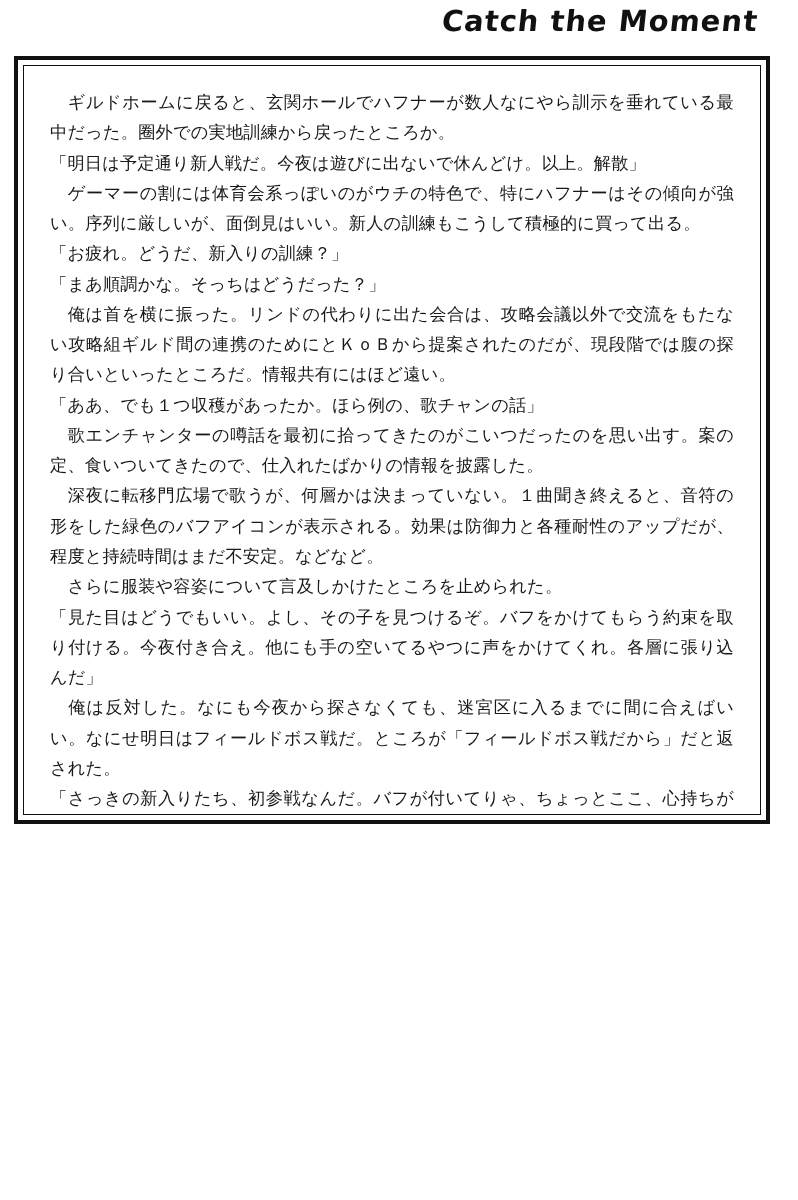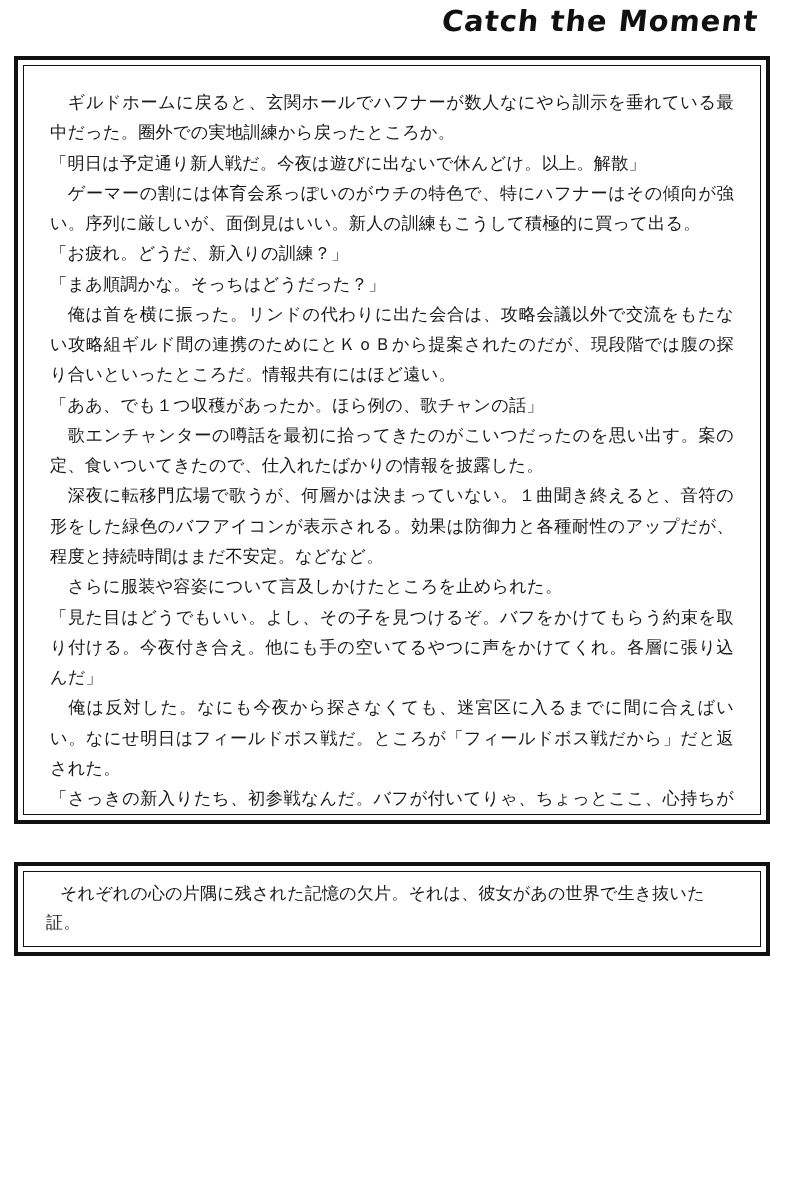--- a/index.html
+++ b/index.html
@@ -121,19 +121,14 @@
 「見た目はどうでもいい。よし、その子を見つけるぞ。バフをかけてもらう約束を取り付ける。今夜付き合え。他にも手の空いてるやつに声をかけてくれ。各層に張り込んだ」
 　俺は反対した。なにも今夜から探さなくても、迷宮区に入るまでに間に合えばいい。なにせ明日はフィールドボス戦だ。ところが「フィールドボス戦だから」だと返された。
 「さっきの新入りたち、初参戦なんだ。バフが付いてりゃ、ちょっとここ、心持ちが違うだろ？　気休めかもしれないが、できる限りのことはしてやりたいじゃないか」
 　おまえってホントいいやつだよな。心からそう言いたいところだが、本気で嫌がるだろうからやめておく。俺の内心を察したらしく、ハフナーがこちらを睦んだ。
 「頼んだぞ、シヴァタ」
 「はいはい。手配いたしましょう」
 　俺はとりあえずは渋々といった体で従うことにした。</div>
     </div>
   </div>
 
-  <div class="caption-box">
-    <div class="caption-box-inner">
-      <div class="caption-text">それぞれの心の片隅に残された記憶の欠片。それは、彼女があの世界で生き抜いた証。</div>
-    </div>
-  </div>
 
 </div>
 
 </body></html>

